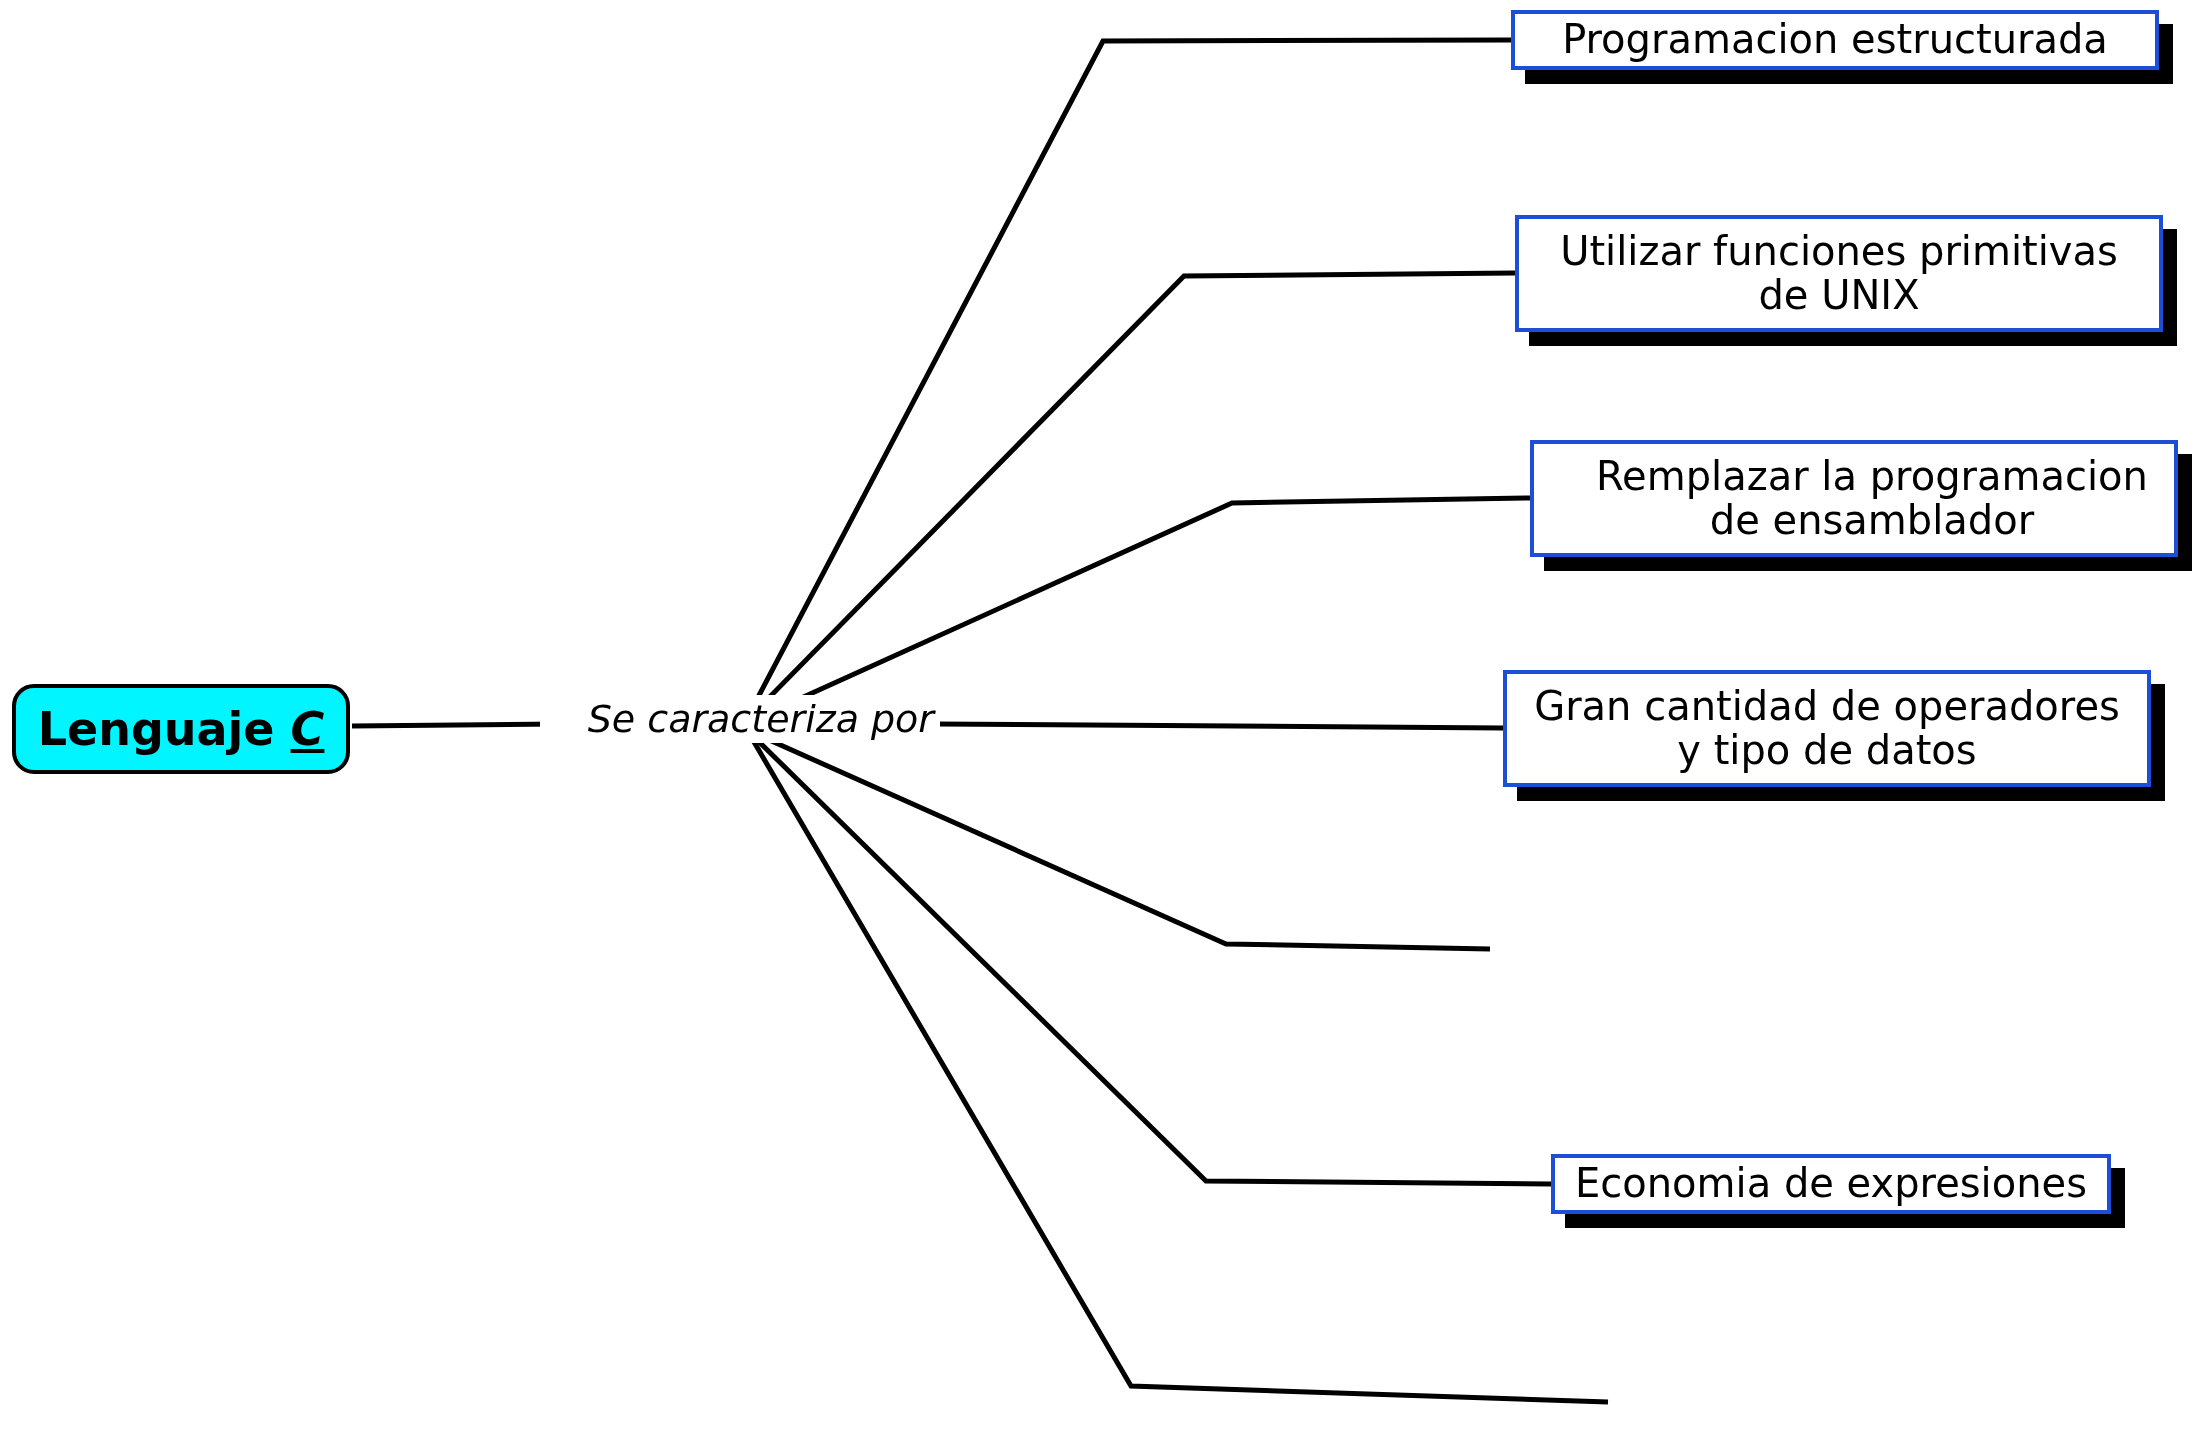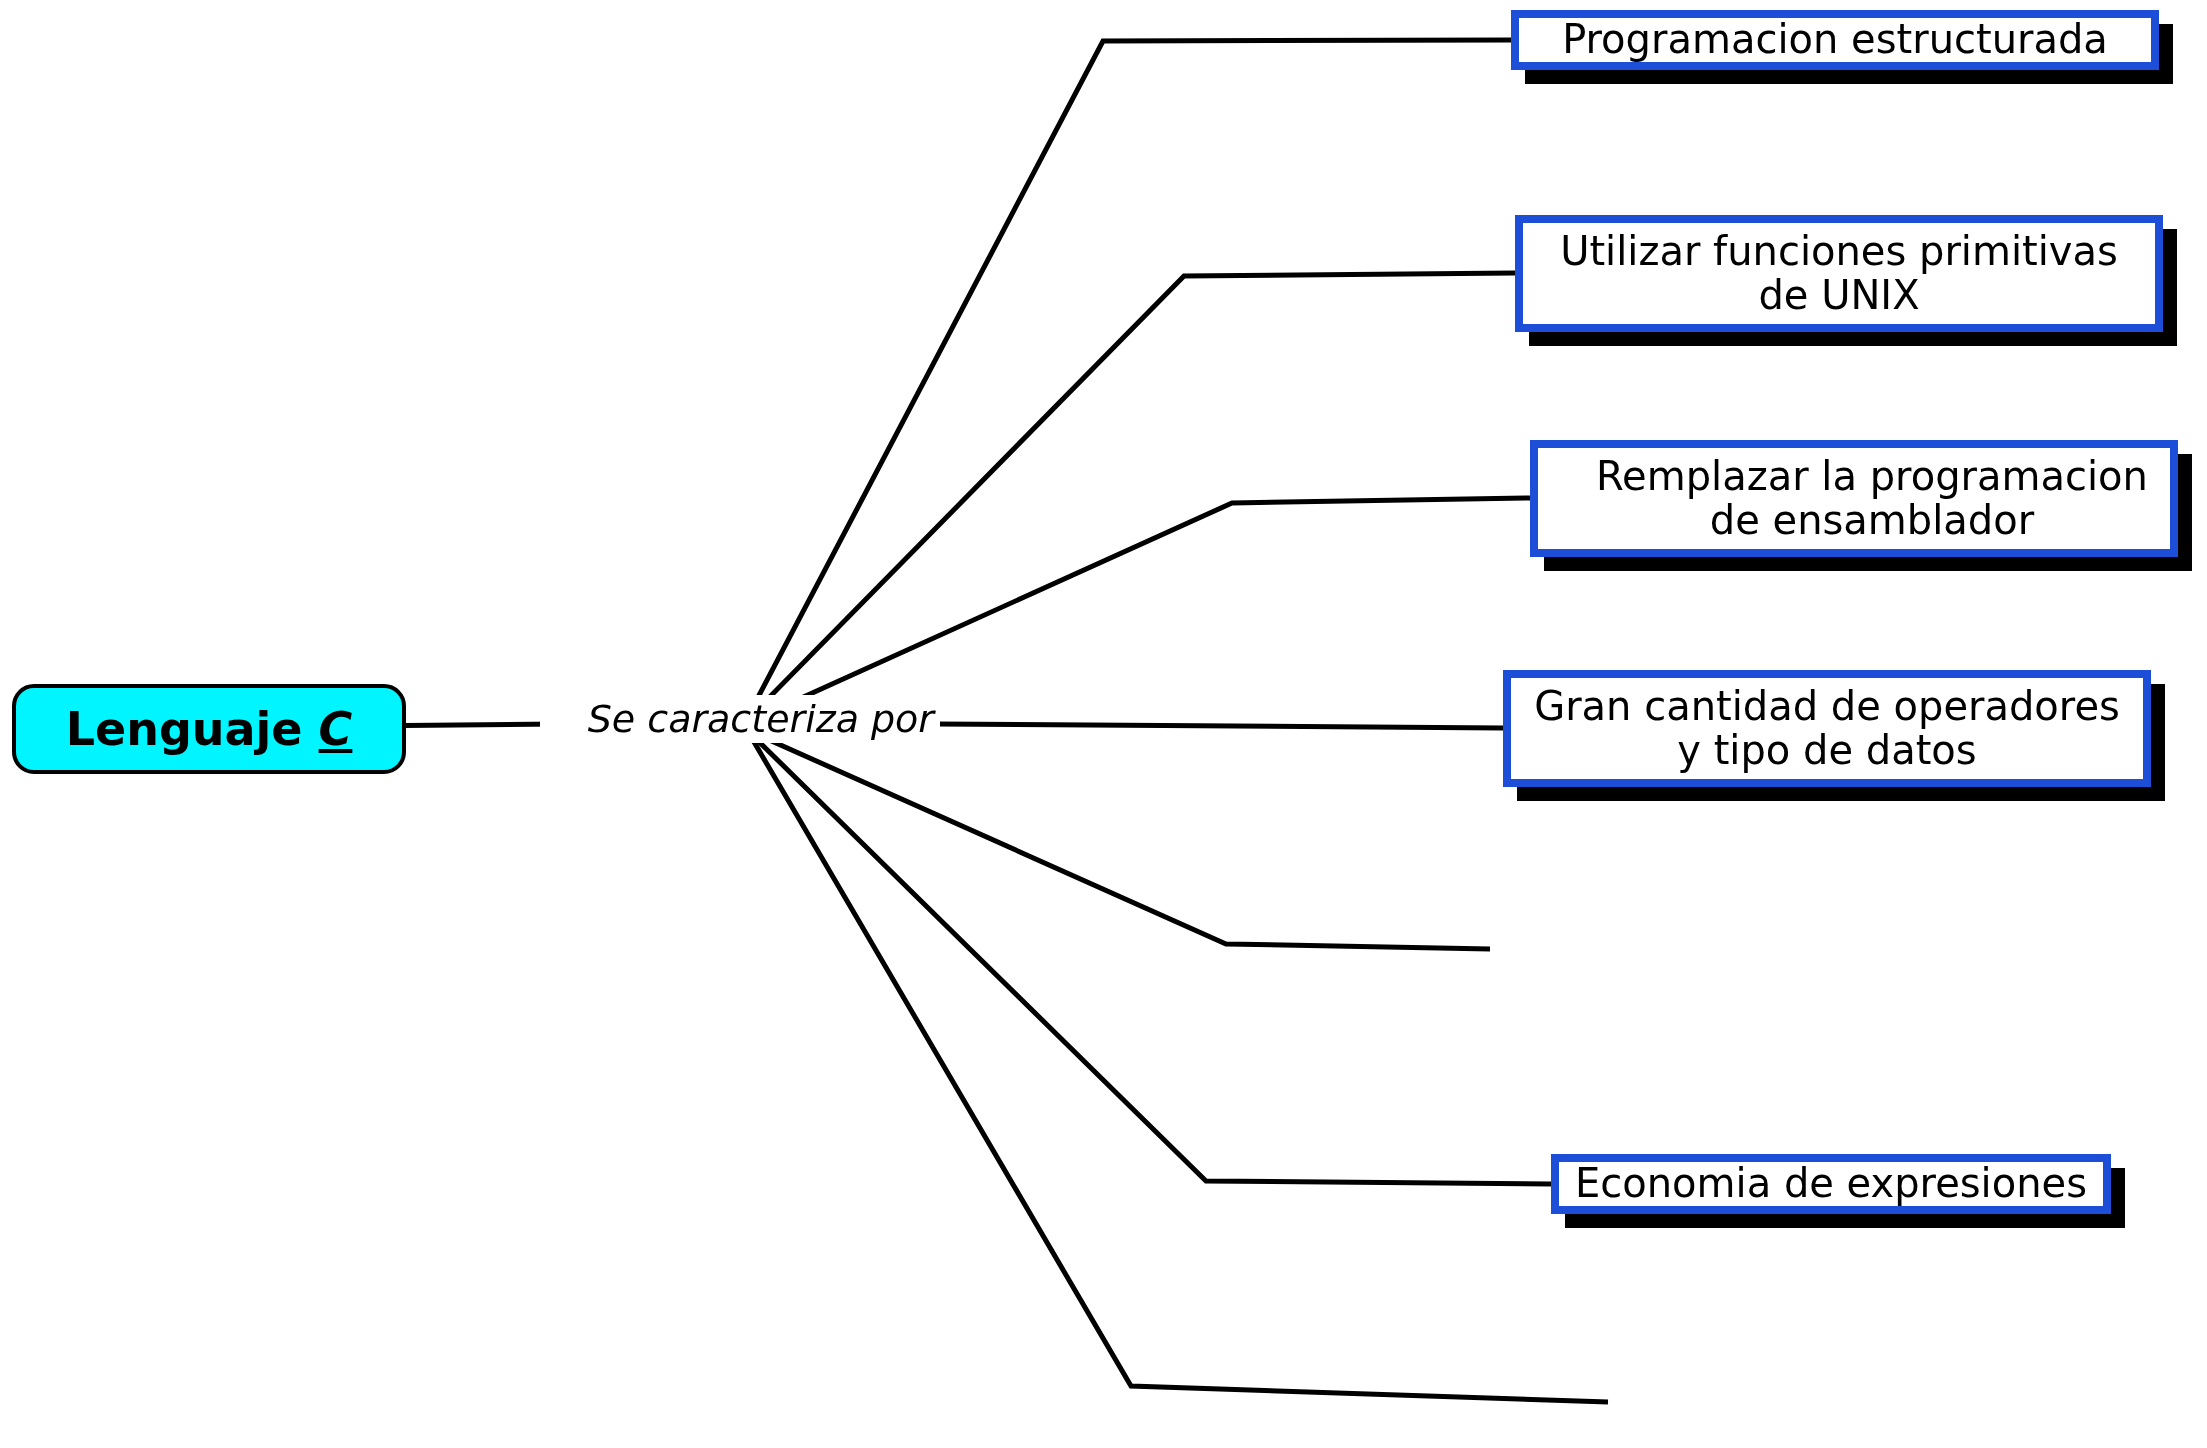--- a/index.html
+++ b/index.html
@@ -25,21 +25,21 @@
     width: 2207px;
     height: 1448px;
     pointer-events: none;
   }
 
   
   .root-node {
     position: absolute;
     left: 12px;
     top: 684px;
-    width: 394px;
+    width: 338px;
     height: 90px;
     box-sizing: border-box;
     background: #00f5ff;
     border: 4px solid #000000;
     border-radius: 22px;
     display: flex;
     align-items: center;
     justify-content: center;
     z-index: 5;
   }
@@ -73,21 +73,21 @@
     background: #ffffff;
     padding: 2px 6px;
     box-sizing: border-box;
   }
 
   
   .leaf {
     position: absolute;
     box-sizing: border-box;
     background: #ffffff;
-    border: 8px solid #1d4ed8;
+    border: 4px solid #1d4ed8;
     box-shadow: 14px 14px 0 0 #000000;
     display: flex;
     align-items: center;
     justify-content: center;
     z-index: 4;
     padding: 2px 10px;
   }
   .leaf-label {
     font-family: "DejaVu Sans", sans-serif;
     font-size: 40px;

